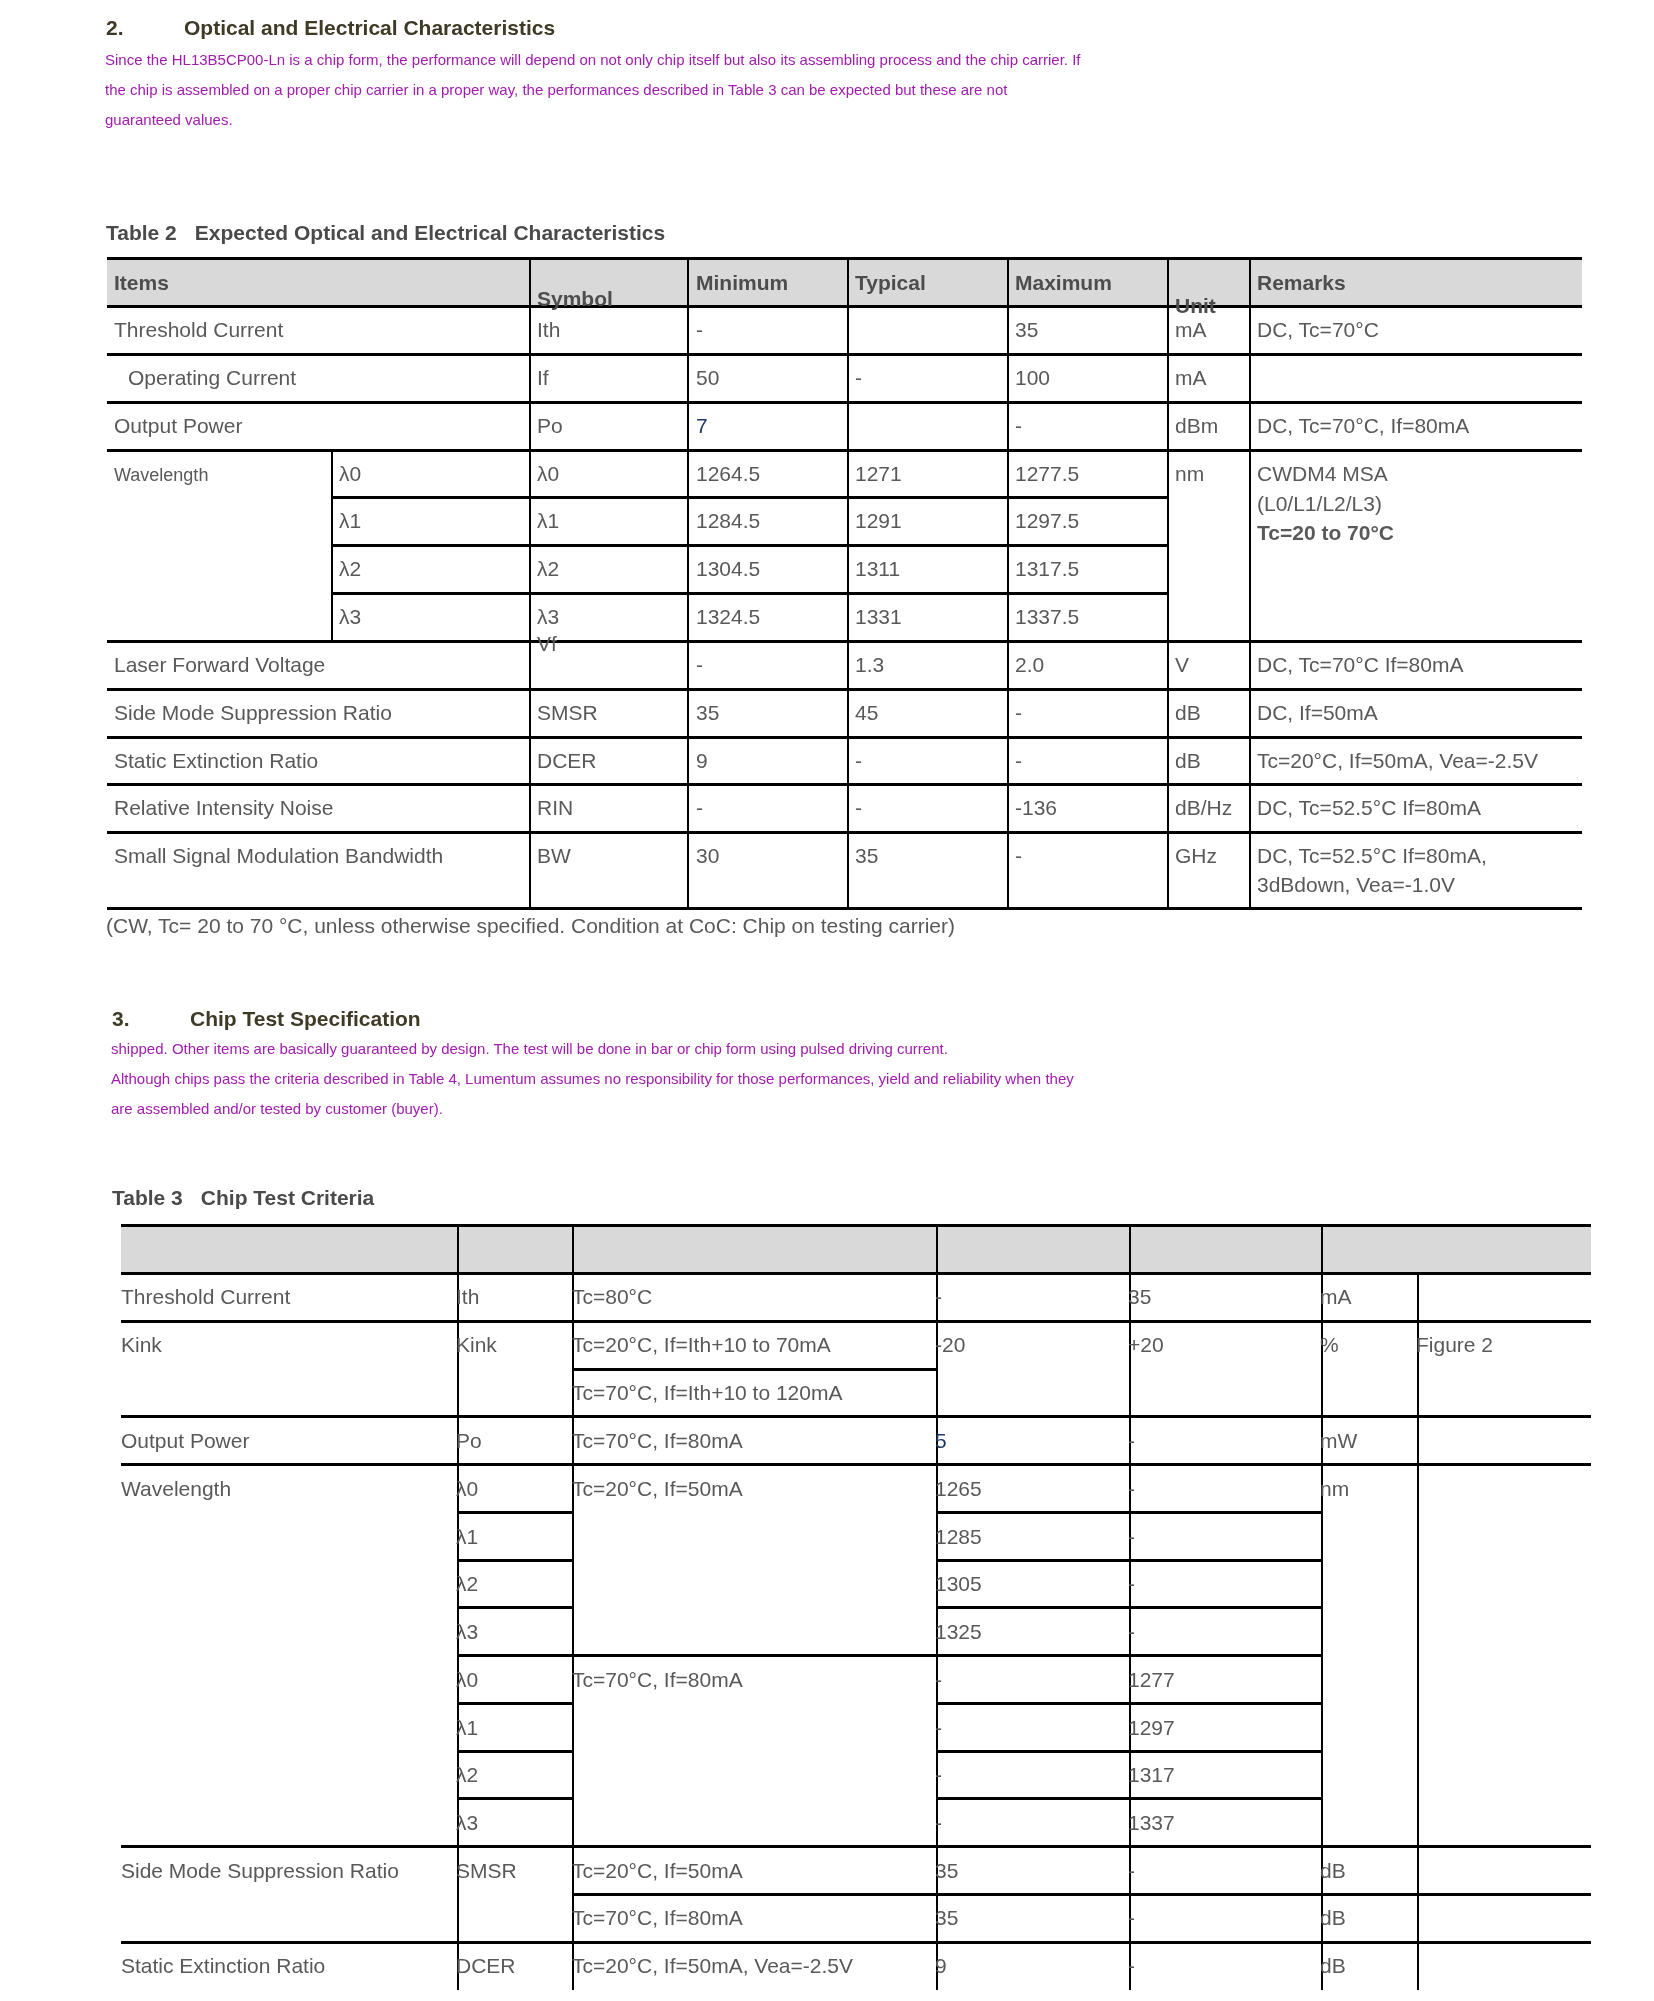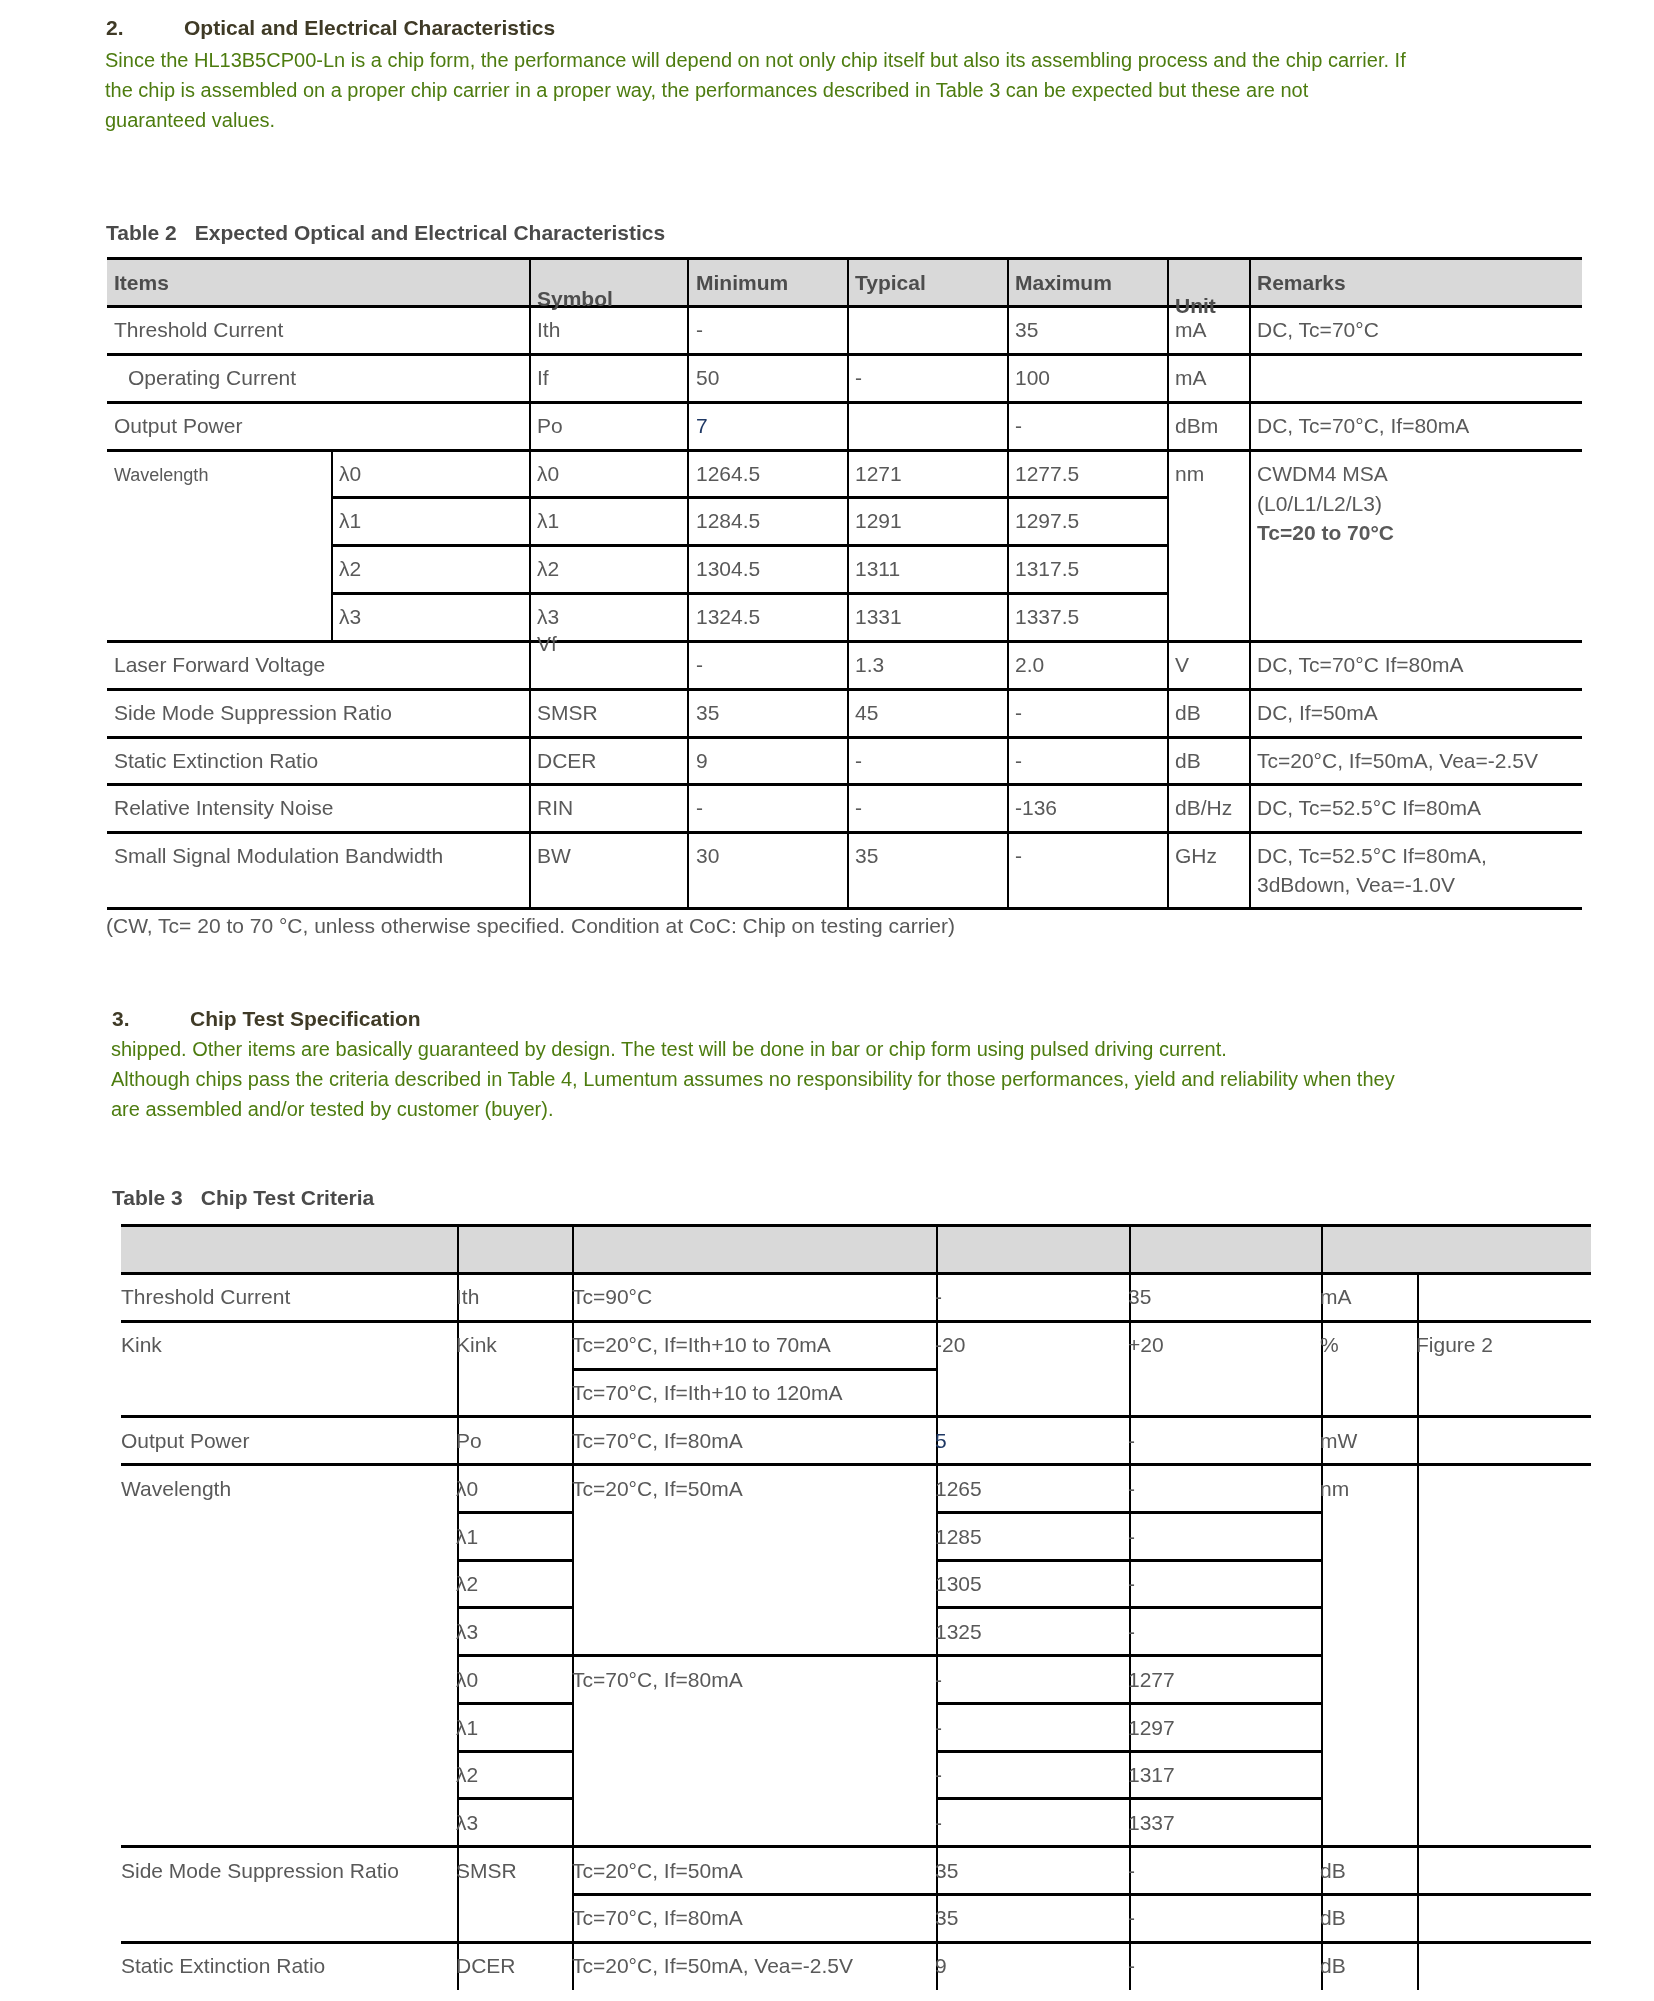--- a/index.html
+++ b/index.html
@@ -1,21 +1,21 @@
 <!DOCTYPE html>
 <html><head>
 <meta charset="utf-8">
 <style>
   html, body { margin:0; padding:0; background:#ffffff; }
   body { width:1654px; height:2001px; position:relative; overflow:hidden;
          font-family:"Liberation Sans", sans-serif; color:#595959; }
   .abs { position:absolute; }
   .heading { font-weight:bold; font-size:21px; color:#3f3a26; white-space:nowrap; }
   .heading .num { display:inline-block; width:78px; }
-  .para { font-size:20px; line-height:30px; color:#4d7c0f; white-space:nowrap; }
+  .para { font-size:15px; line-height:30px; color:#a21caf; white-space:nowrap; }
   .caption { font-weight:bold; font-size:21px; color:#4a4a4a; white-space:nowrap; }
   .caption .lbl { display:inline-block; margin-right:18px; }
   .note { font-size:21px; color:#595959; white-space:nowrap; }
 
   .hfill { position:absolute; background:#d9d9d9; }
   .hl { position:absolute; height:3px; background:#000; }
   .vl { position:absolute; width:2px; background:#000; }
   .cell { position:absolute; font-size:21px; color:#595959; white-space:nowrap; line-height:26px; }
   .cell.hdr { font-weight:bold; color:#4d4d4d; }
   .cell.small { font-size:18px; }
@@ -235,21 +235,21 @@
   <div class="vl" style="left:457px; top:1226px; height:764px;"></div>
   <div class="vl" style="left:572px; top:1226px; height:764px;"></div>
   <div class="vl" style="left:936px; top:1226px; height:764px;"></div>
   <div class="vl" style="left:1129px; top:1226px; height:764px;"></div>
   <div class="vl" style="left:1321px; top:1226px; height:764px;"></div>
   <div class="vl" style="left:1417px; top:1273px; height:717px;"></div>
 
   <div>
     <div class="cell" style="left:121px; top:1284px;">Threshold Current</div>
     <div class="cell" style="left:456px; top:1284px;">Ith</div>
-    <div class="cell" style="left:572px; top:1284px;">Tc=90°C</div>
+    <div class="cell" style="left:572px; top:1284px;">Tc=80°C</div>
     <div class="cell" style="left:935px; top:1284px;">-</div>
     <div class="cell" style="left:1128px; top:1284px;">35</div>
     <div class="cell" style="left:1320px; top:1284px;">mA</div>
     <div class="cell" style="left:1416px; top:1284px;"></div>
   </div>
 
   <div>
     <div class="cell" style="left:121px; top:1332px;">Kink</div>
     <div class="cell" style="left:456px; top:1332px;">Kink</div>
     <div class="cell" style="left:572px; top:1332px;">Tc=20°C, If=Ith+10 to 70mA</div>

